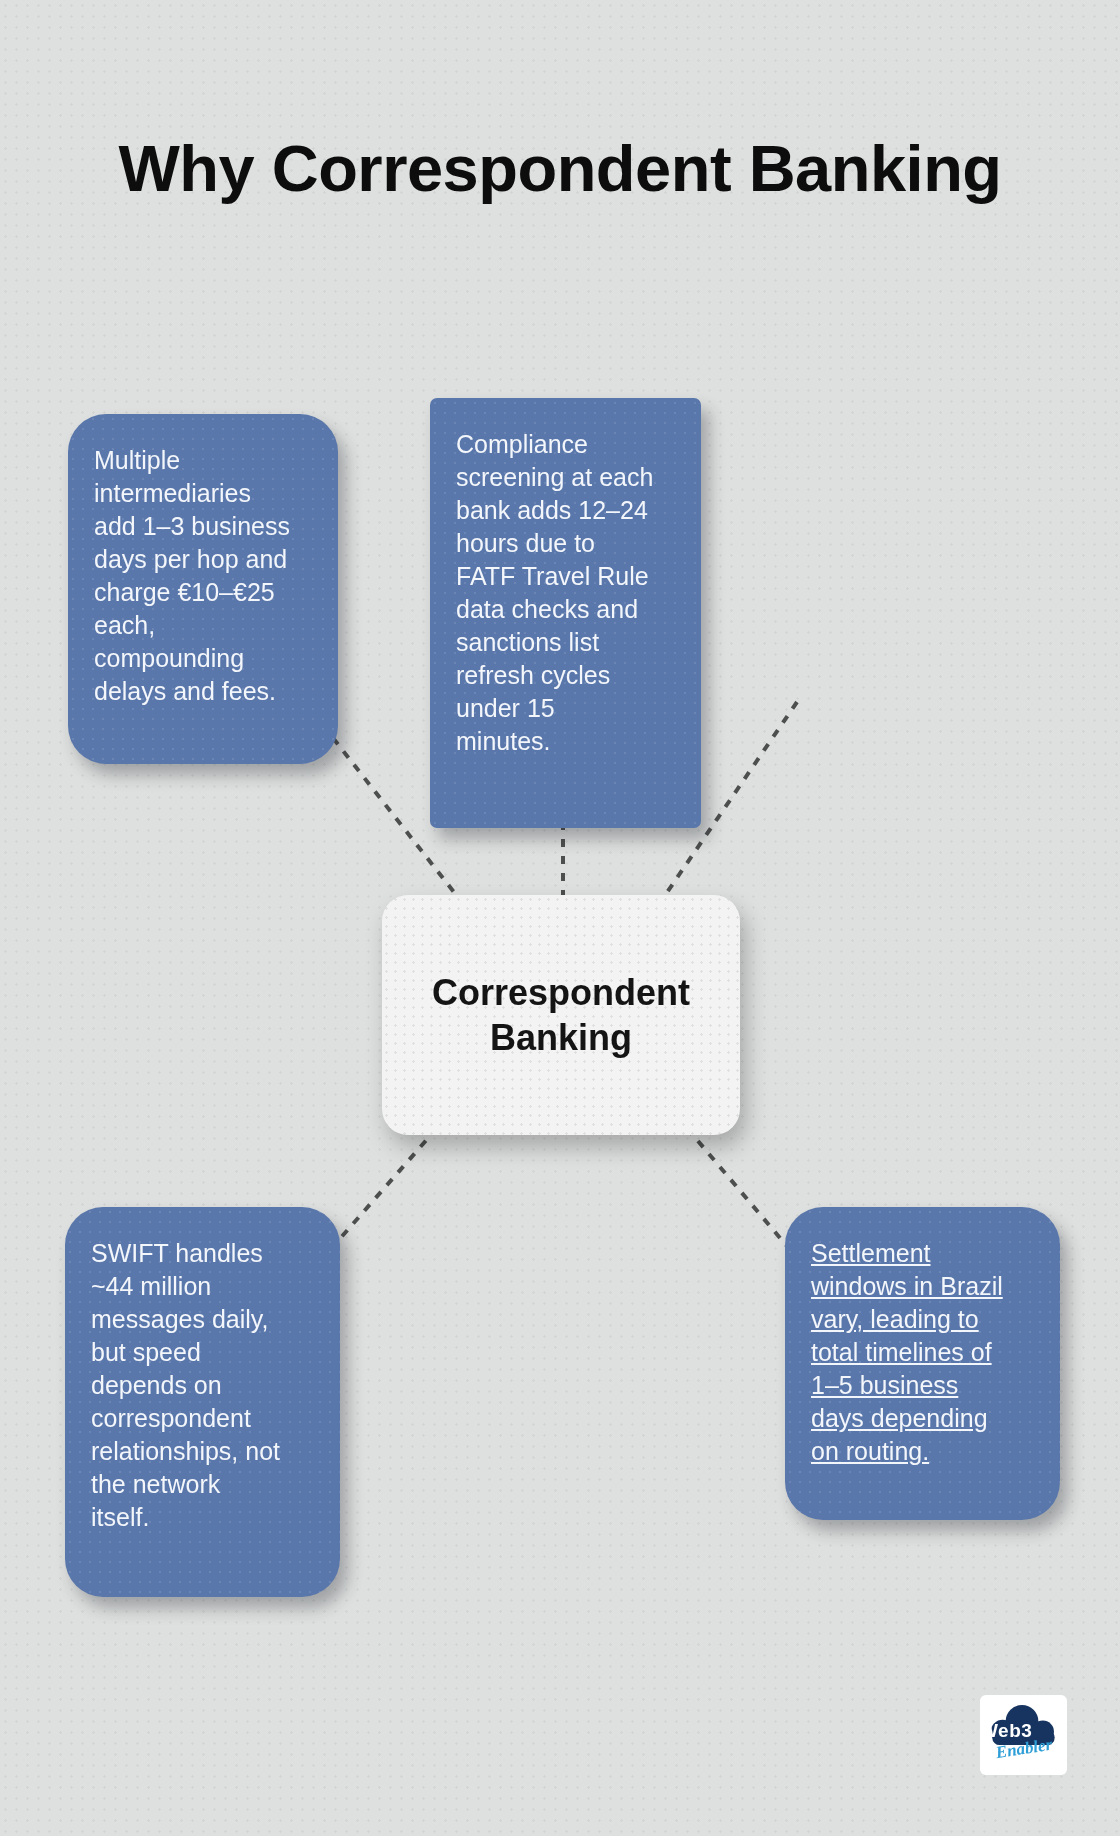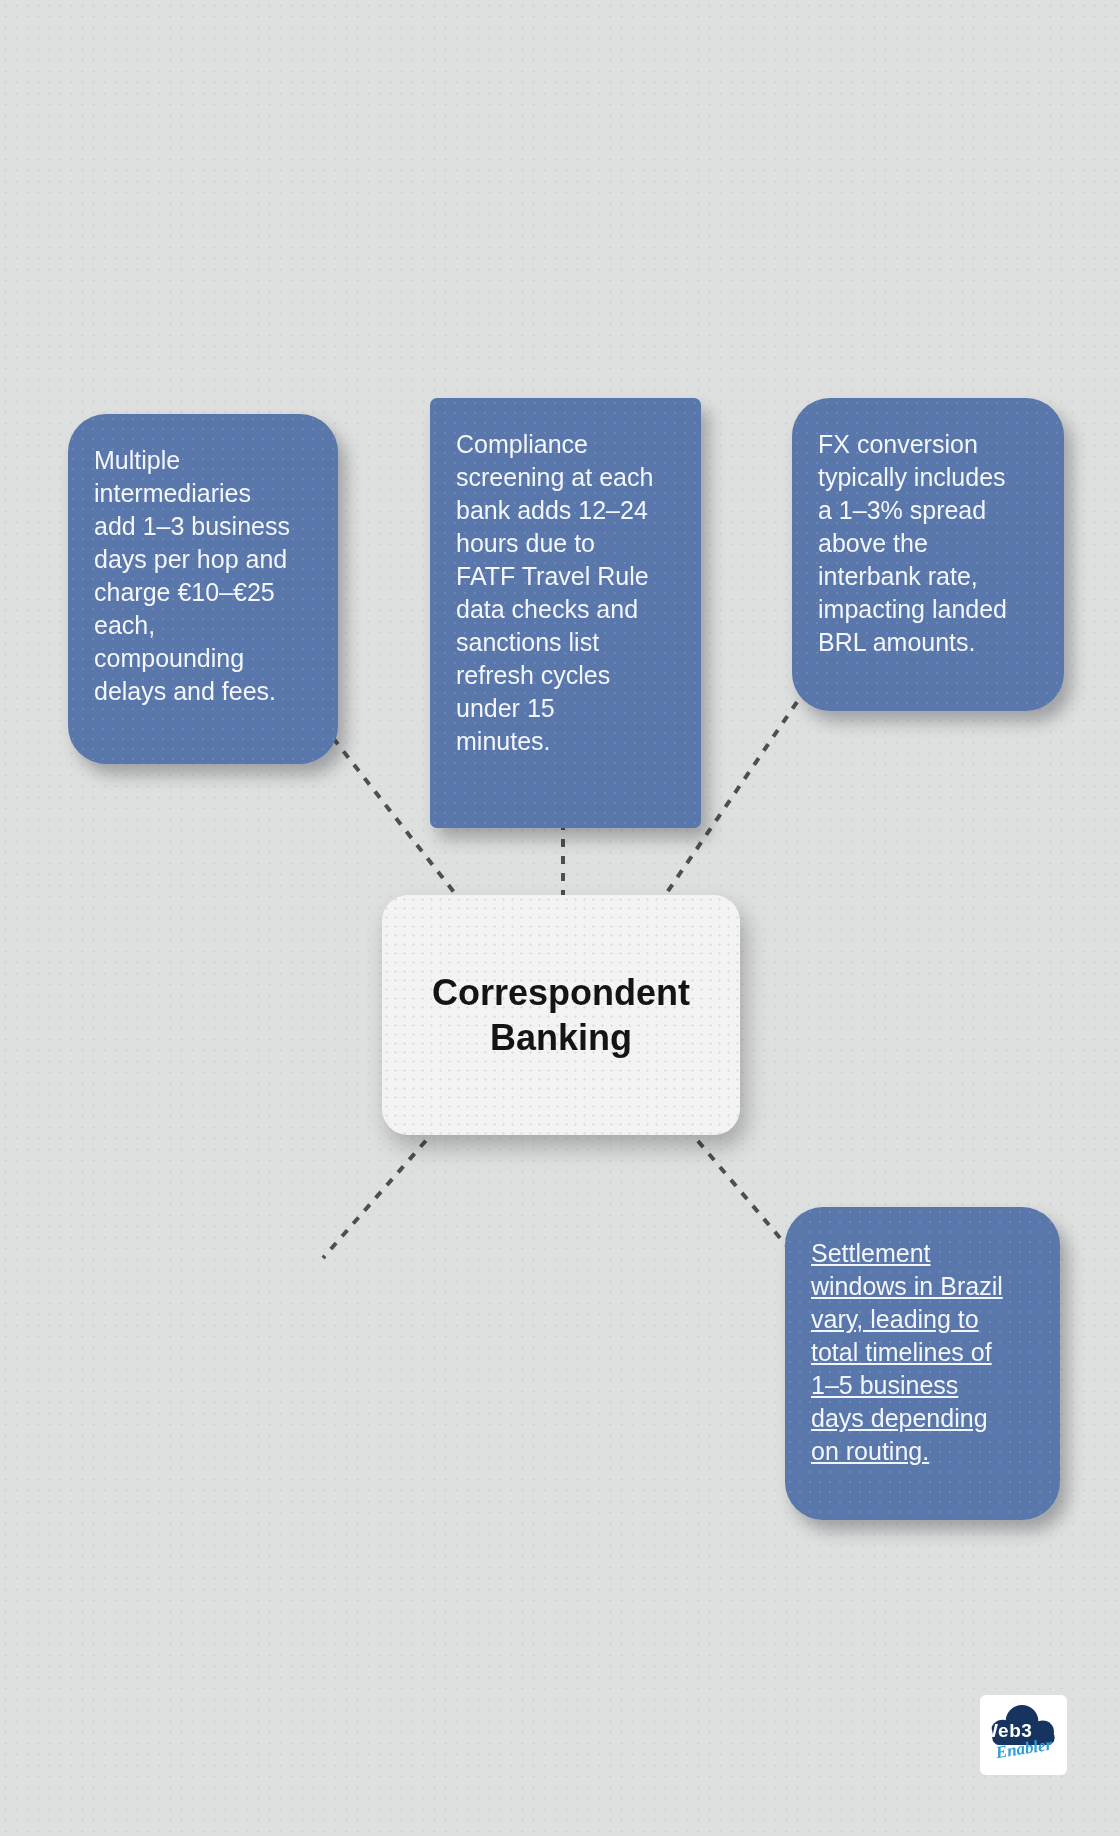--- a/index.html
+++ b/index.html
@@ -70,20 +70,21 @@
     font-style:italic;font-weight:700;font-size:17px;color:#2e9ed6;
     transform:rotate(-9deg);
   }
 </style>
 </head>
 <body>
 
 <div class="canvas">
 
   <h1 class="title">
+    <span>Why Correspondent Banking</span>
   </h1>
 
   <svg class="connectors" width="1120" height="1836" viewBox="0 0 1120 1836" aria-hidden="true">
     <line x1="333" y1="738" x2="468" y2="910"></line>
     <line x1="563" y1="822" x2="563" y2="902"></line>
     <line x1="797" y1="702" x2="655" y2="910"></line>
     <line x1="437" y1="1128" x2="323" y2="1258"></line>
     <line x1="687" y1="1128" x2="797" y2="1258"></line>
   </svg>
 
@@ -104,34 +105,36 @@
 bank adds 12–24
 hours due to
 FATF Travel Rule
 data checks and
 sanctions list
 refresh cycles
 under 15
 minutes.</div>
   </div>
 
-  <div class="node" id="node-fx">
-    <div class="node-text">FX conversion
-typically includes
-a 1–3% spread
-above the
-interbank rate,
-impacting landed
-BRL amounts.</div>
-  </div>
 
   <div class="center-node">
     <div class="center-label">Correspondent Banking</div>
   </div>
 
+  <div class="node" id="node-swift">
+    <div class="node-text">SWIFT handles
+~44 million
+messages daily,
+but speed
+depends on
+correspondent
+relationships, not
+the network
+itself.</div>
+  </div>
 
   <div class="node" id="node-settlement">
     <div class="node-text">Settlement
 windows in Brazil
 vary, leading to
 total timelines of
 1–5 business
 days depending
 on routing.</div>
   </div>

